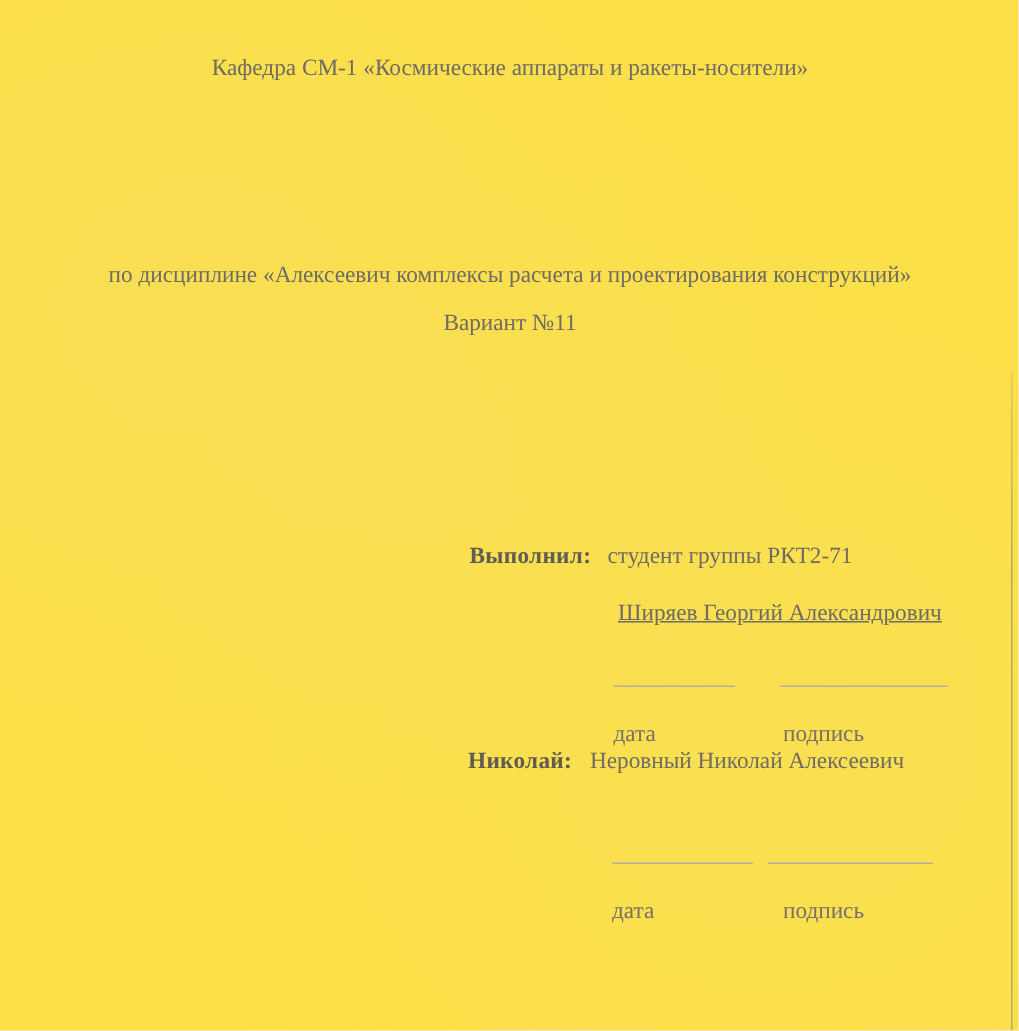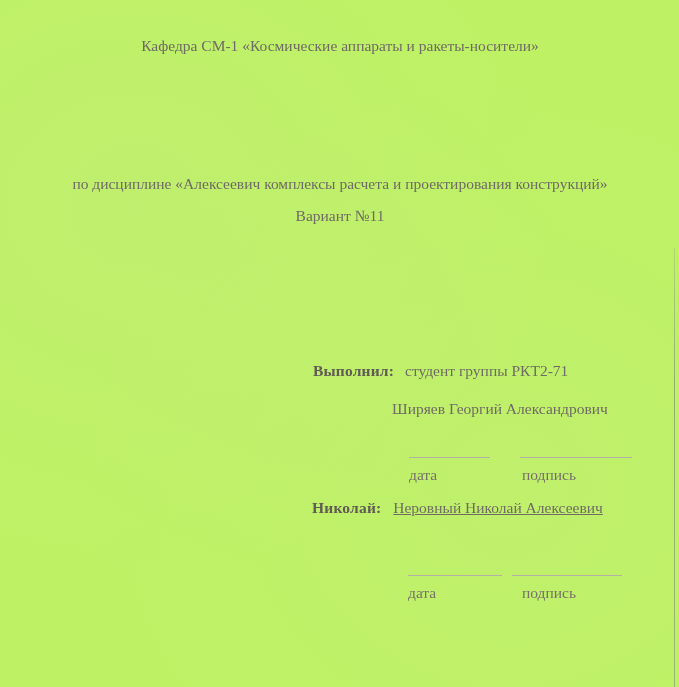--- a/index.html
+++ b/index.html
@@ -6,21 +6,21 @@
     margin: 0;
     padding: 0;
     width: 679px;
     height: 687px;
     background: #f6f6f4;
   }
   .page {
     position: relative;
     width: 679px;
     height: 687px;
-    background: #bef264;
+    background: #fde047;
     overflow: hidden;
     font-family: "Liberation Serif", "DejaVu Serif", serif;
     color: #6f6b65;
     font-size: 15.5px;
   }
   
   .page::before {
     content: "";
     position: absolute;
     inset: 0;
@@ -39,21 +39,21 @@
   .bold-label {
     font-weight: bold;
     color: #605b55;
     letter-spacing: 0.2px;
   }
   .sig-line {
     position: absolute;
     border-bottom: 1px solid #b3aea6;
     height: 0;
   }
-  .sig-caption { color: #767169; }
+  .sig-caption { color: #767169; margin-top: 15px; }
   .scan-edge {
     position: absolute;
     left: 674px;
     top: 248px;
     width: 1px;
     height: 439px;
     background: linear-gradient(to bottom, rgba(130,130,128,0.25), rgba(120,120,118,0.55) 30%, rgba(120,120,118,0.5));
   }
 </style>
 </head>
@@ -66,31 +66,31 @@
 
   <div class="abs centered" style="top: 175px;">по дисциплине «Алексеевич комплексы расчета и проектирования конструкций»</div>
 
   <div class="abs centered" style="top: 207px;">Вариант №11</div>
 
   <div class="abs" style="top: 362px; left: 313px;">
     <span class="bold-label">Выполнил:</span>
     <span style="margin-left: 7px;">студент группы РКТ2-71</span>
   </div>
 
-  <div class="abs" style="top: 400px; left: 392px;">Ширяев Георгий Александрович</div>
+  <div class="abs" style="top: 400px; left: 412px; text-decoration: underline;">Ширяев Георгий Александрович</div>
 
   <div class="sig-line" style="top: 457px; left: 409px; width: 81px;"></div>
   <div class="sig-line" style="top: 457px; left: 520px; width: 112px;"></div>
 
   <div class="abs sig-caption" style="top: 466px; left: 409px;">дата</div>
   <div class="abs sig-caption" style="top: 466px; left: 522px;">подпись</div>
 
   <div class="abs" style="top: 499px; left: 312px;">
     <span class="bold-label">Николай:</span>
-    <span style="margin-left: 8px; text-decoration: underline;">Неровный Николай Алексеевич</span>
+    <span style="margin-left: 8px;">Неровный Николай Алексеевич</span>
   </div>
 
   <div class="sig-line" style="top: 575px; left: 408px; width: 94px;"></div>
   <div class="sig-line" style="top: 575px; left: 512px; width: 110px;"></div>
 
   <div class="abs sig-caption" style="top: 584px; left: 408px;">дата</div>
   <div class="abs sig-caption" style="top: 584px; left: 522px;">подпись</div>
 
   <div class="scan-edge"></div>
 

